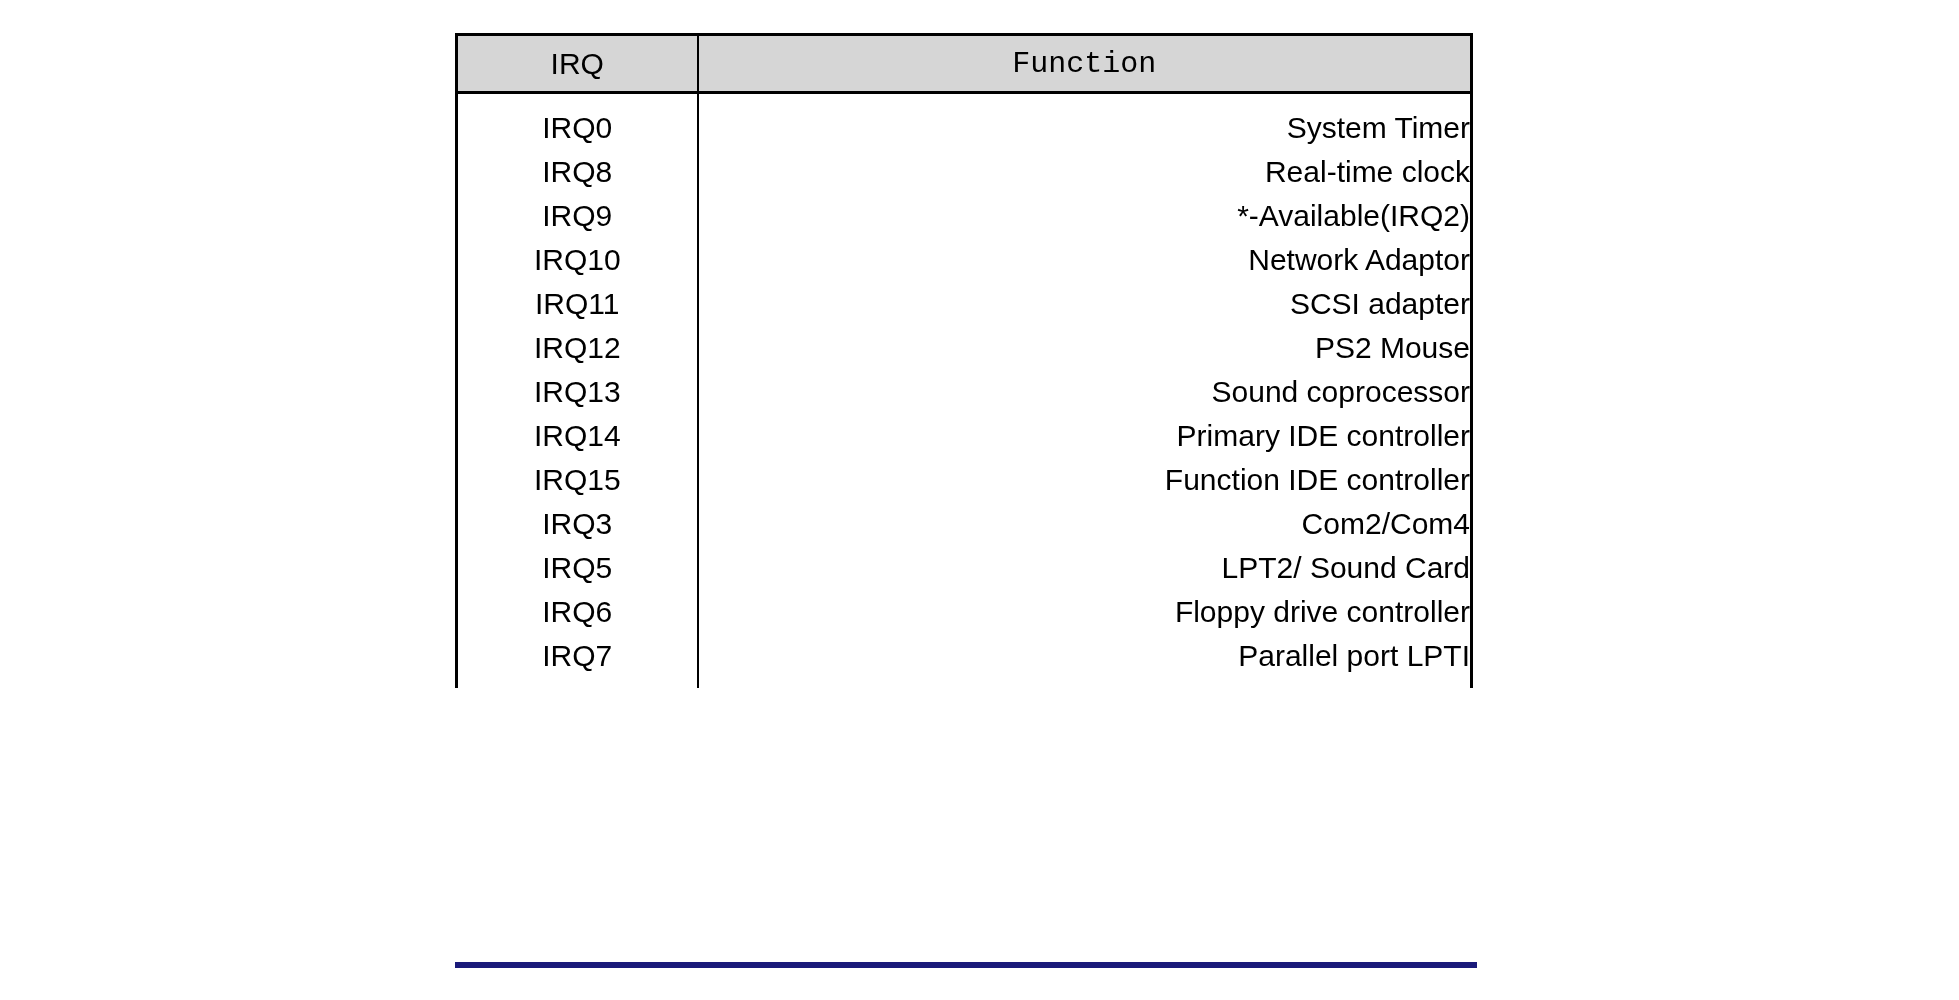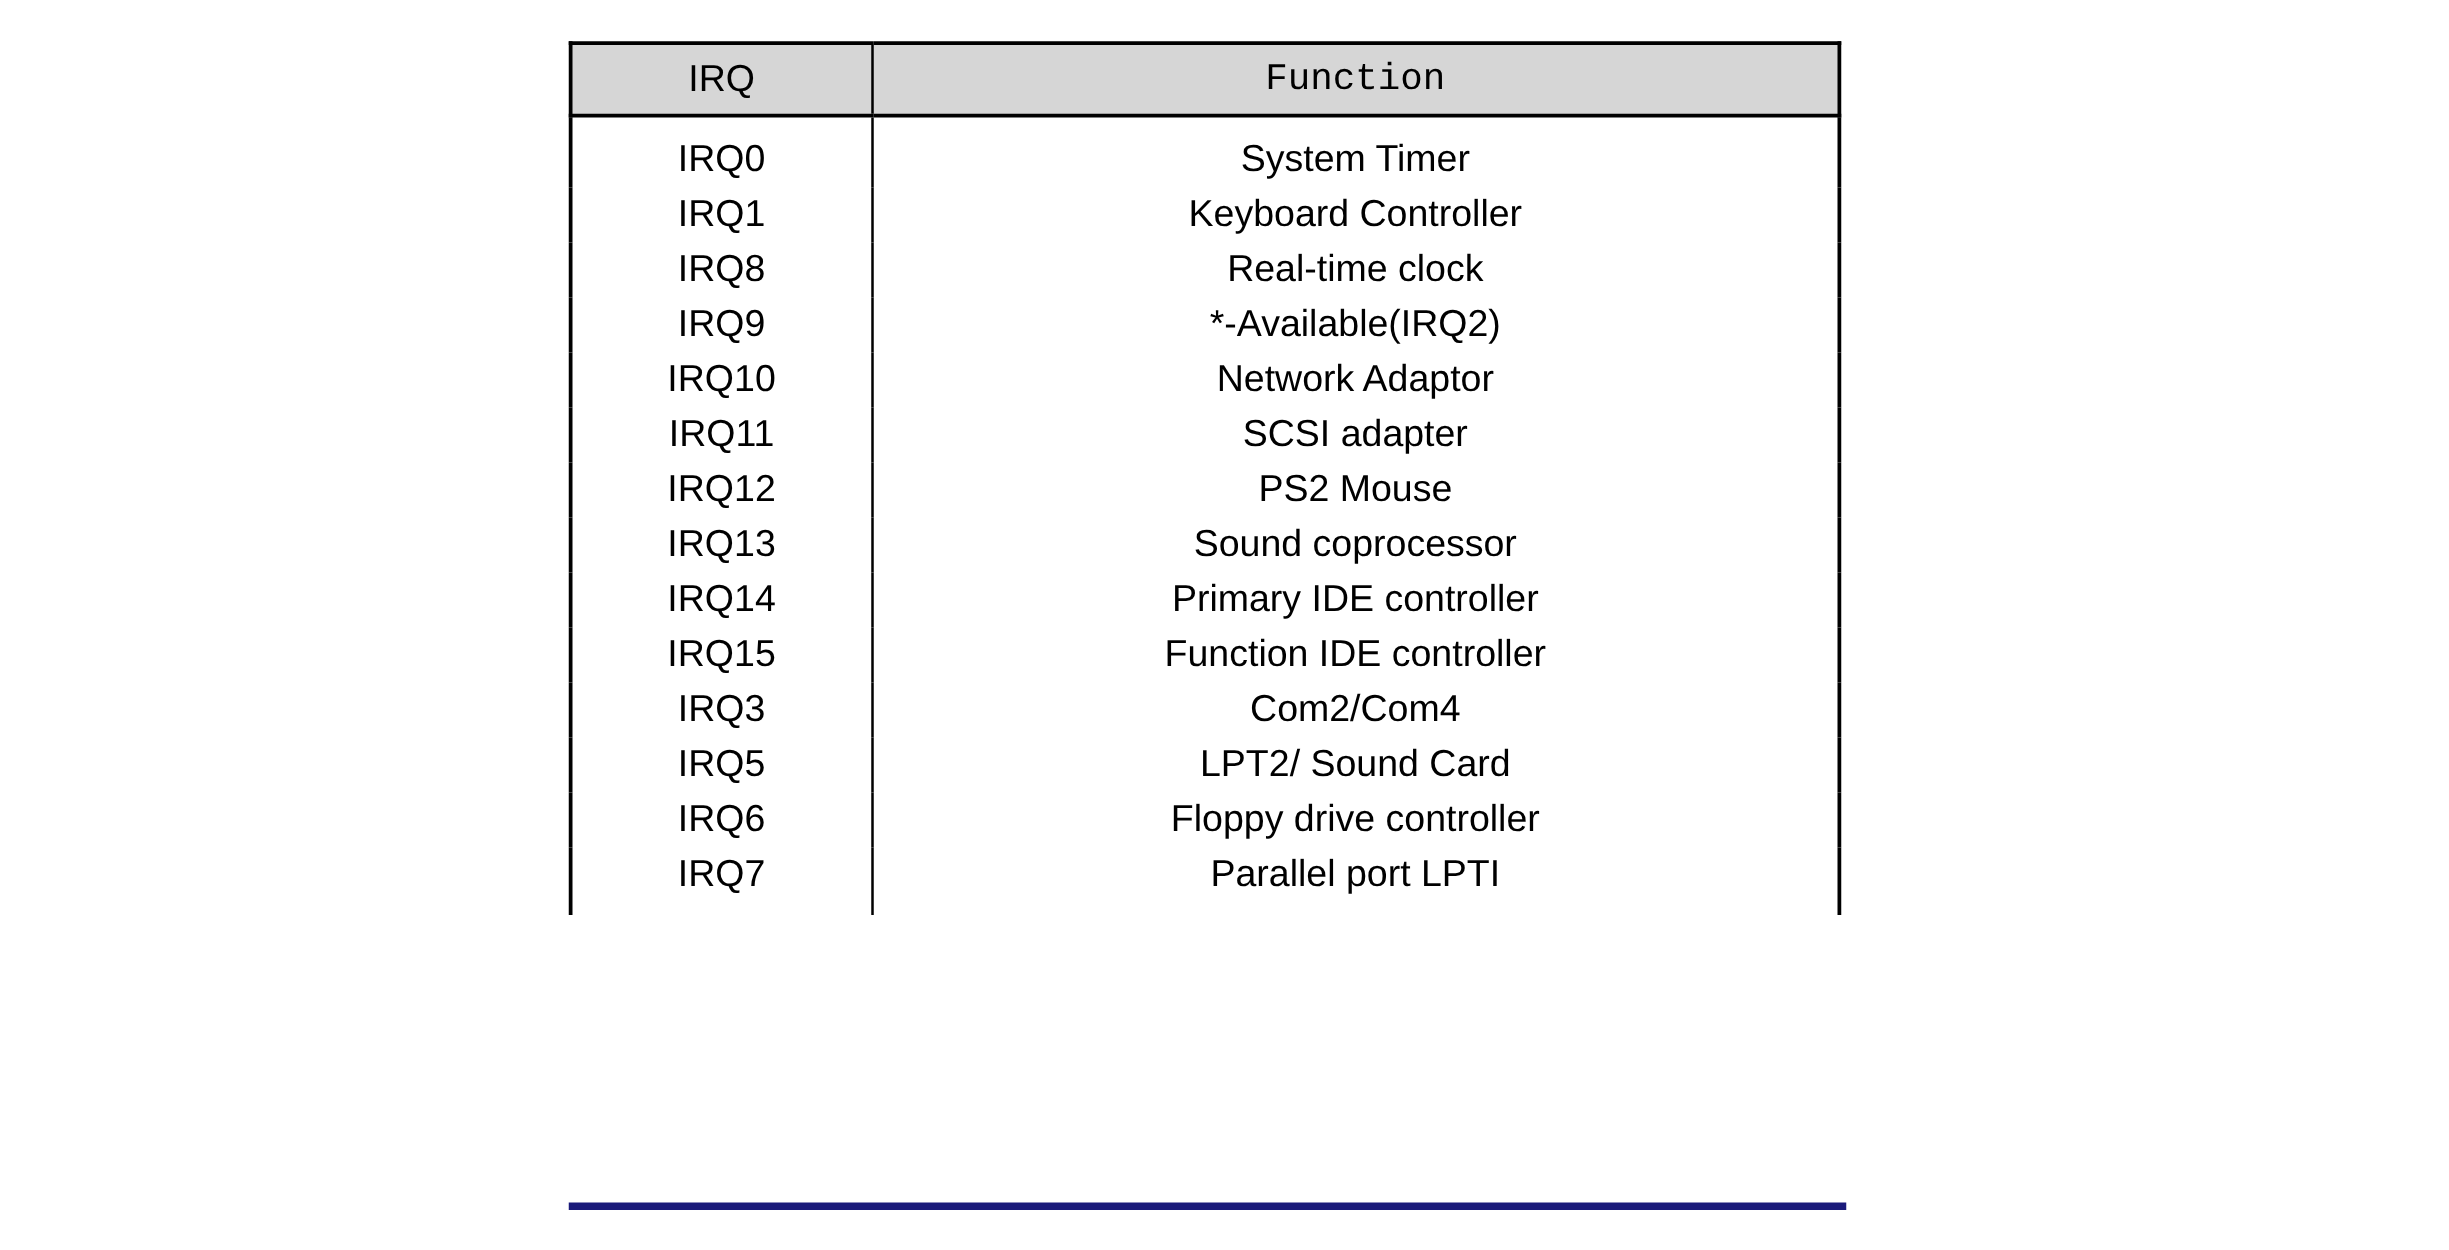--- a/index.html
+++ b/index.html
@@ -72,20 +72,21 @@
     line-height: 1;
     border: none;
     background: #ffffff;
   }
   table.irq-table tbody td.td-irq {
     border-left: 3px solid #000000;
     border-right: 2px solid #000000;
   }
   table.irq-table tbody td.td-function {
     border-right: 3px solid #000000;
+    text-align: right;
   }
   table.irq-table tbody tr:first-child td {
     padding-top: 12px;
   }
   table.irq-table tbody tr:last-child td {
     padding-bottom: 10px;
   }
 
   
   #table-bottom-rule {
@@ -112,24 +113,20 @@
         <tr>
           <th class="th-irq">IRQ</th>
           <th class="th-function">Function</th>
         </tr>
       </thead>
       <tbody id="irq-table-body">
 
       <tr>
             <td class="td-irq">IRQ0</td>
             <td class="td-function">System Timer</td>
-          </tr>
-          <tr>
-            <td class="td-irq">IRQ1</td>
-            <td class="td-function">Keyboard Controller</td>
           </tr>
           <tr>
             <td class="td-irq">IRQ8</td>
             <td class="td-function">Real-time clock</td>
           </tr>
           <tr>
             <td class="td-irq">IRQ9</td>
             <td class="td-function">*-Available(IRQ2)</td>
           </tr>
           <tr>

